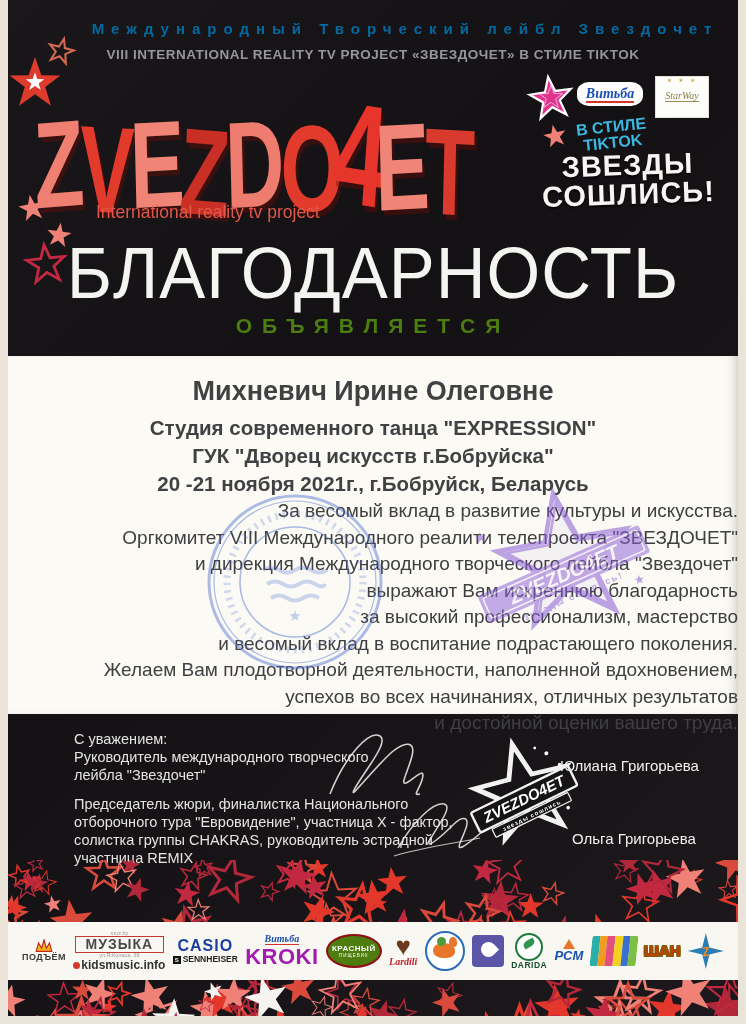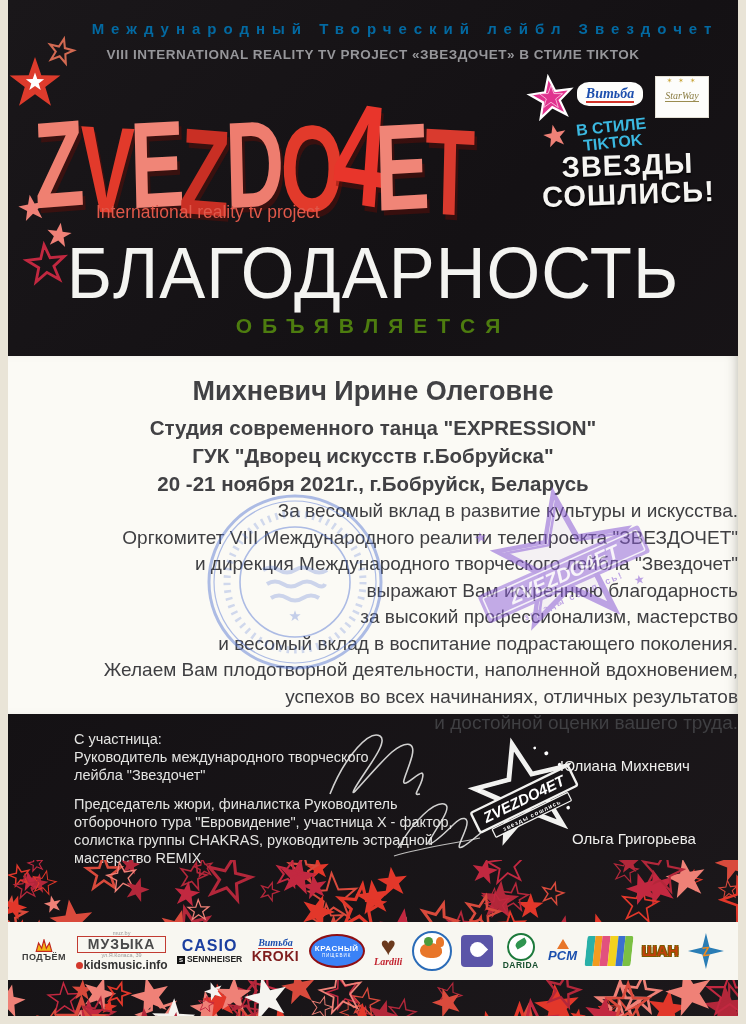--- a/index.html
+++ b/index.html
@@ -67,22 +67,22 @@
   .sp-podyom-t{font-size:9px;font-weight:bold;color:#3a3a3a;letter-spacing:.5px;}
   .muzbox{border:1px solid #c23b32;padding:0 10px;font-size:14px;font-weight:bold;color:#4a4a4a;letter-spacing:1px;}
   .tiny{font-size:5.5px;color:#9a9a9a;}
   .kids{font-size:12px;font-weight:bold;color:#333;}
   .kidsdot{display:inline-block;width:7px;height:7px;border-radius:50%;background:#d3382c;vertical-align:middle;margin-right:1px;}
   .casio{font-size:16px;font-weight:800;color:#1b3fa0;letter-spacing:1px;}
   .senn{font-size:8.5px;font-weight:bold;color:#222;}
   .sennsq{display:inline-block;width:8px;height:8px;background:#111;color:#fff;font-size:6px;line-height:8px;text-align:center;margin-right:2px;}
   .vitba-s{font-size:10px;font-weight:bold;font-style:italic;color:#1d4fae;
            font-family:"Liberation Serif","DejaVu Serif",serif;border-bottom:1.5px solid #d3332a;}
-  .kroki{font-size:14px;font-weight:800;color:#7f1d1d;letter-spacing:.5px;}
-  .krasny{width:52px;height:30px;border-radius:50%;background:#3b82f6;color:#fff;display:flex;
+  .kroki{font-size:22px;font-weight:800;color:#a21caf;letter-spacing:.5px;}
+  .krasny{width:52px;height:30px;border-radius:50%;background:#4d7c0f;color:#fff;display:flex;
           flex-direction:column;align-items:center;justify-content:center;border:2px solid #8e0f14;}
   .krasny .k1{font-size:8px;font-weight:800;letter-spacing:.5px;}
   .krasny .k2{font-size:4.5px;letter-spacing:1px;}
   .heart{font-size:26px;color:#6b3a1e;line-height:22px;}
   .lardili{font-size:10px;color:#c22430;font-style:italic;font-weight:bold;
            font-family:"Liberation Serif","DejaVu Serif",serif;}
   .camel{width:36px;height:36px;border-radius:50%;border:2px solid #2b6cb8;position:relative;background:#fff;}
   .camelbody{position:absolute;left:6px;top:10px;width:22px;height:15px;background:#e8762a;border-radius:60% 70% 50% 60%;}
   .camelhead{position:absolute;left:22px;top:4px;width:8px;height:10px;background:#e8762a;border-radius:50% 50% 40% 40%;}
   .camelrider{position:absolute;left:10px;top:4px;width:9px;height:9px;background:#4d9b3a;border-radius:50%;}
@@ -200,28 +200,28 @@
     <use href="#star5" fill="#8a5cd6" transform="translate(170,90) scale(.10)"></use>
     <g transform="rotate(-14 100 78)">
       <rect x="14" y="62" width="176" height="30" rx="3" fill="#8a5cd6" opacity=".92"></rect>
       <rect x="18" y="66" width="168" height="22" rx="2" fill="none" stroke="#f1ebfc" stroke-width="1.5"></rect>
       <text x="102" y="84" text-anchor="middle" font-size="20" font-weight="bold" font-style="italic" fill="#f6f1fe">ZVEZDO4ET</text>
       <text x="102" y="104" text-anchor="middle" font-size="9" font-weight="bold" fill="#8a5cd6" letter-spacing="2">звезды сошлись!</text>
     </g>
   </svg>
 
   <div class="abs sigblock">
-    <div>С участница:</div>
+    <div>С уважением:</div>
     <div>Руководитель международного творческого</div>
     <div>лейбла "Звездочет"</div>
     <div class="gap"></div>
-    <div>Председатель жюри, финалистка Руководитель</div>
+    <div>Председатель жюри, финалистка Национального</div>
     <div>отборочного тура "Евровидение", участница X - фактор,</div>
     <div>солистка группы CHAKRAS, руководитель эстрадной</div>
-    <div>мастерство REMIX</div>
+    <div>участница REMIX</div>
   </div>
 
   <svg class="abs deco" style="left:312px;top:716px" width="130" height="90" viewBox="0 0 130 90">
     <path d="M18 78 C34 38 58 14 68 20 C78 26 50 58 42 74 C36 86 62 52 80 36 C92 26 104 24 100 40 C96 56 86 72 96 66 C104 61 114 50 110 64 C107 74 100 80 108 78" fill="none" stroke="#e6e6e4" stroke-width="1.6" opacity=".9"></path>
   </svg>
   <svg class="abs deco" style="left:390px;top:786px" width="130" height="74" viewBox="0 0 130 74">
     <path d="M8 62 C24 34 44 16 54 18 C64 20 46 42 40 54 C34 66 54 48 64 38 C72 30 80 30 76 42 C72 54 64 66 74 60 C86 52 120 22 126 14" fill="none" stroke="#e6e6e4" stroke-width="1.5" opacity=".9"></path>
     <path d="M4 70 C30 62 60 58 90 52" fill="none" stroke="#e6e6e4" stroke-width="1.2" opacity=".8"></path>
   </svg>
 
@@ -235,21 +235,21 @@
     <circle cx="96" cy="74" r="1.8" fill="#fff"></circle>
       <circle cx="78" cy="8" r="1.4" fill="#fff"></circle>
     <g transform="rotate(-12 56 58)">
       <rect x="2" y="44" width="108" height="22" rx="2" fill="#171417" stroke="#f2f2f0" stroke-width="2.4"></rect>
       <text x="56" y="60" text-anchor="middle" font-size="15" font-weight="bold" font-style="italic" fill="#ffffff">ZVEZDO4ET</text>
       <rect x="14" y="68" width="84" height="9" rx="1" fill="#171417" stroke="#f2f2f0" stroke-width="1.2"></rect>
       <text x="56" y="75" text-anchor="middle" font-size="6" font-weight="bold" fill="#ffffff" letter-spacing="1">звезды сошлись</text>
     </g>
   </svg>
 
-  <div class="abs signame1">Юлиана Михневич</div>
+  <div class="abs signame1">Юлиана Григорьева</div>
   <div class="abs signame2">Ольга Григорьева</div>
 
   <svg id="band1" class="abs" style="left:8px;top:860px" width="730" height="62" viewBox="0 0 730 62">
       <use href="#star5" transform="translate(369.7,62.5) rotate(7.6) scale(0.358)" fill="none" stroke="#d94a3c" stroke-width="6.1"></use>
       <use href="#star5" transform="translate(21.3,11.2) rotate(8.4) scale(0.212)" fill="#b3273a" stroke="none"></use>
       <use href="#star5" transform="translate(174.7,-1.3) rotate(13.6) scale(0.283)" fill="none" stroke="#b3273a" stroke-width="5.8"></use>
       <use href="#star5" transform="translate(607.8,-5.2) rotate(12.2) scale(0.256)" fill="none" stroke="#b3273a" stroke-width="4.5"></use>
       <use href="#star5" transform="translate(465.7,-5.0) rotate(10.7) scale(0.275)" fill="#c22840" stroke="none"></use>
       <use href="#star5" transform="translate(-13.0,35.6) rotate(8.1) scale(0.336)" fill="none" stroke="#d94a3c" stroke-width="7.4"></use>
       <use href="#star5" transform="translate(155.2,53.3) rotate(-14.4) scale(0.436)" fill="none" stroke="#b3273a" stroke-width="7.4"></use>

